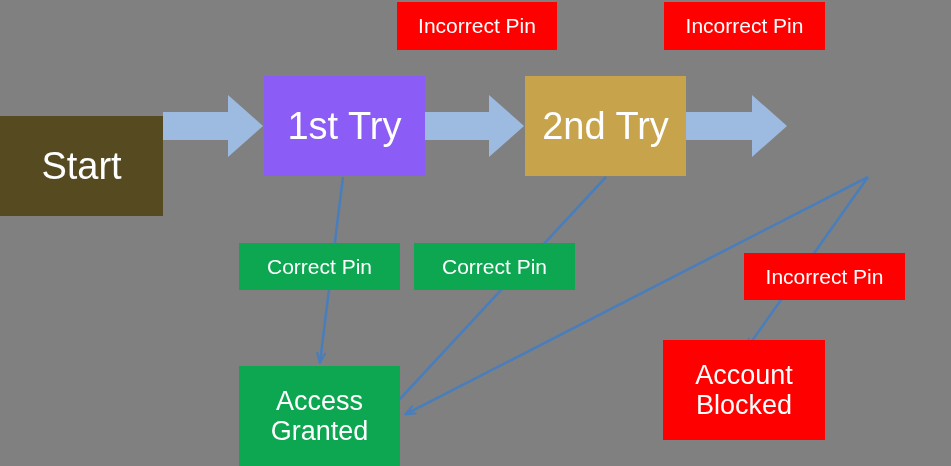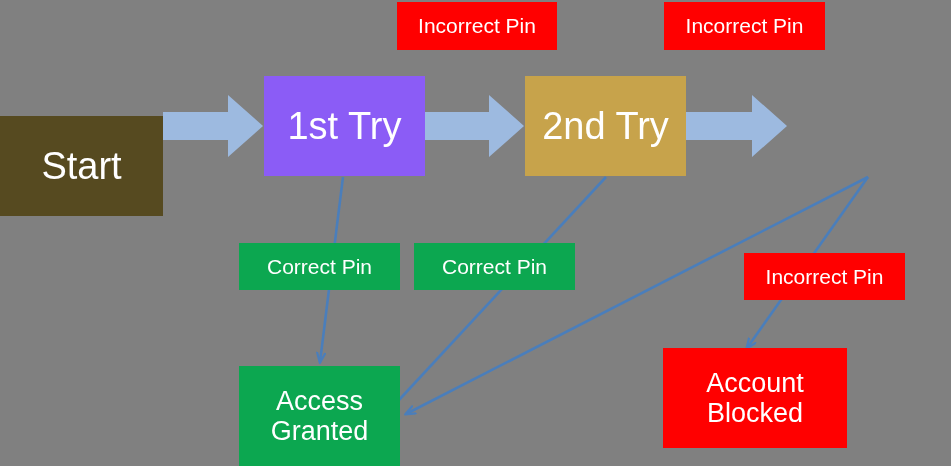--- a/index.html
+++ b/index.html
@@ -97,21 +97,21 @@
   <div class="node stage" style="left:525px; top:76px; width:161px; height:100px; background:#C7A34B;">
     <span>2nd Try</span>
   </div>
 
 
   <div class="node terminal" style="left:239px; top:366px; width:161px; height:100px; background:#0CA750; z-index:6;">
     <span>Access
 Granted</span>
   </div>
 
-  <div class="node terminal" style="left:663px; top:348px; width:184px; height:100px; background:#FF0000; z-index:6;">
+  <div class="node terminal" style="left:663px; top:340px; width:162px; height:100px; background:#FF0000; z-index:6;">
     <span>Account
 Blocked</span>
   </div>
 
   <div class="label" style="left:397px; top:2px; width:160px; height:48px; background:#FF0000;">
     <span>Incorrect Pin</span>
   </div>
 
   <div class="label" style="left:664px; top:2px; width:161px; height:48px; background:#FF0000;">
     <span>Incorrect Pin</span>

